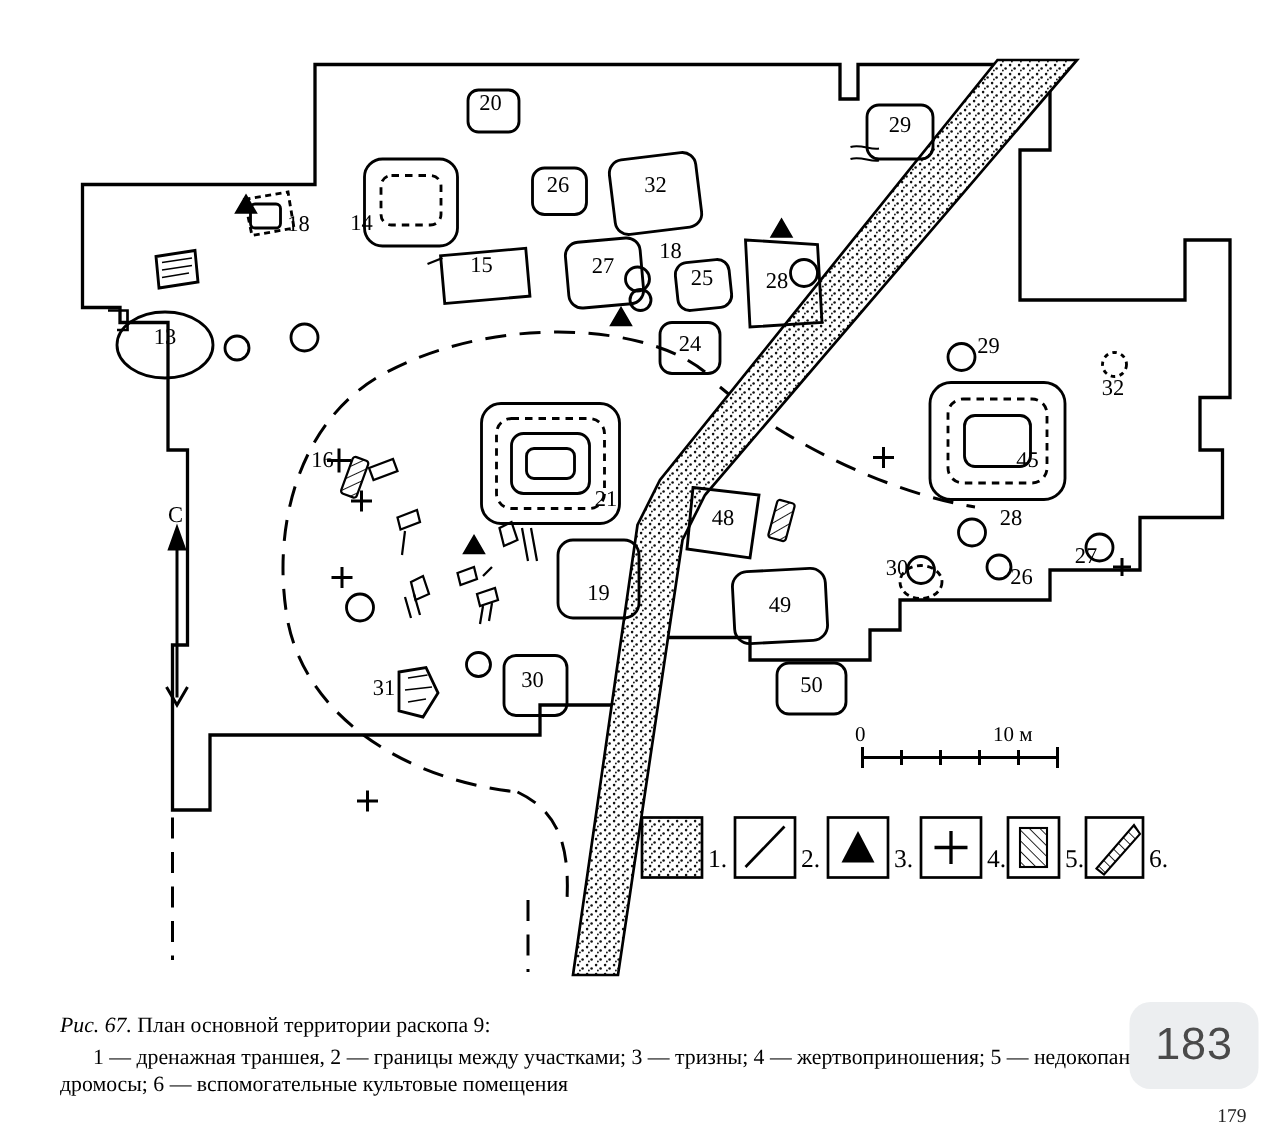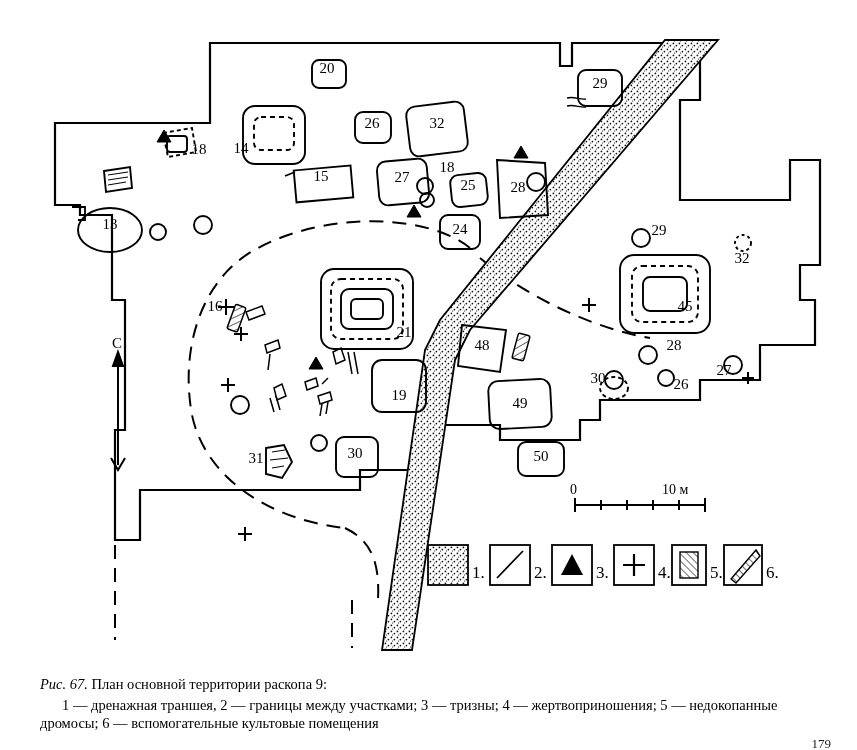--- a/index.html
+++ b/index.html
@@ -308,15 +308,16 @@
   </div>
 
   <div class="caption-block">
     <div class="caption-line1">
       <span class="fig-label">Рис. 67.</span>
       <span>План основной территории раскопа 9:</span>
     </div>
     <div class="caption-legend">1 — дренажная траншея, 2 — границы между участками; 3 — тризны; 4 — жертвоприношения; 5 — недокопанные дромосы; 6 — вспомогательные культовые помещения</div>
   </div>
 
+  <div class="page-number-chip">183</div>
   <div class="folio">179</div>
 
 </div>
 
 </body></html>

